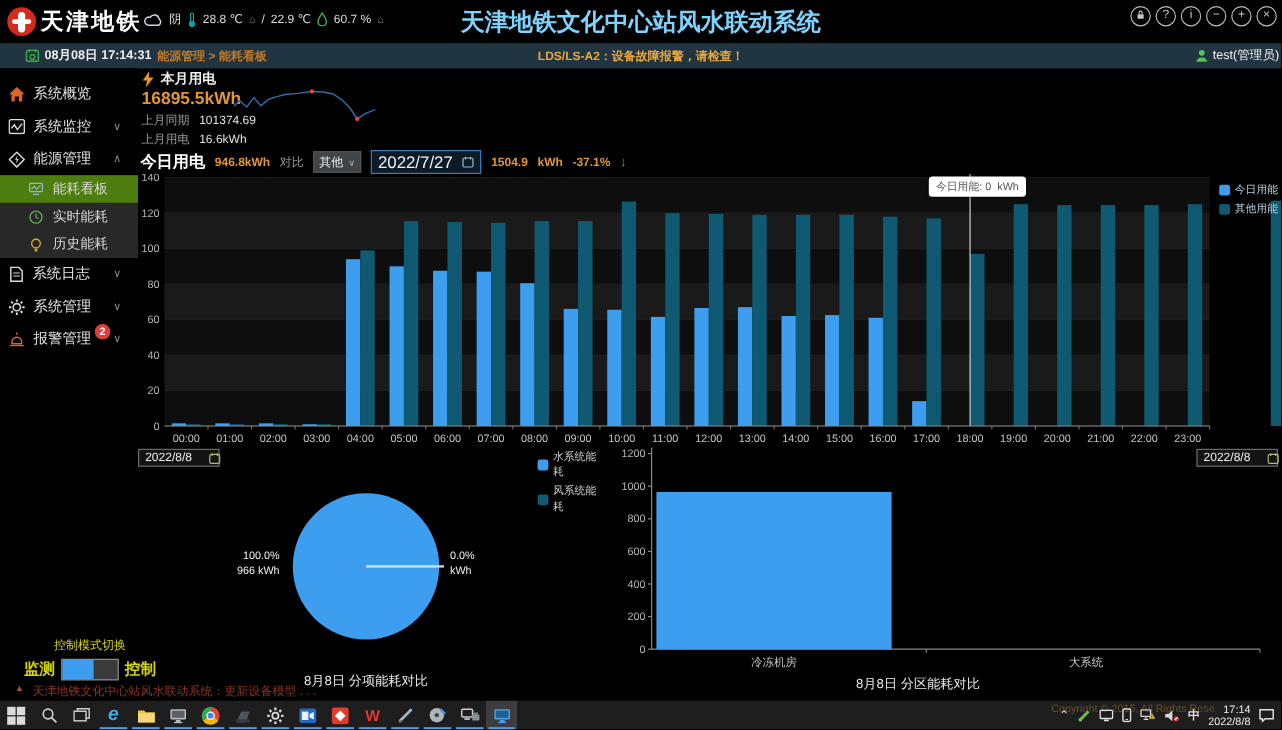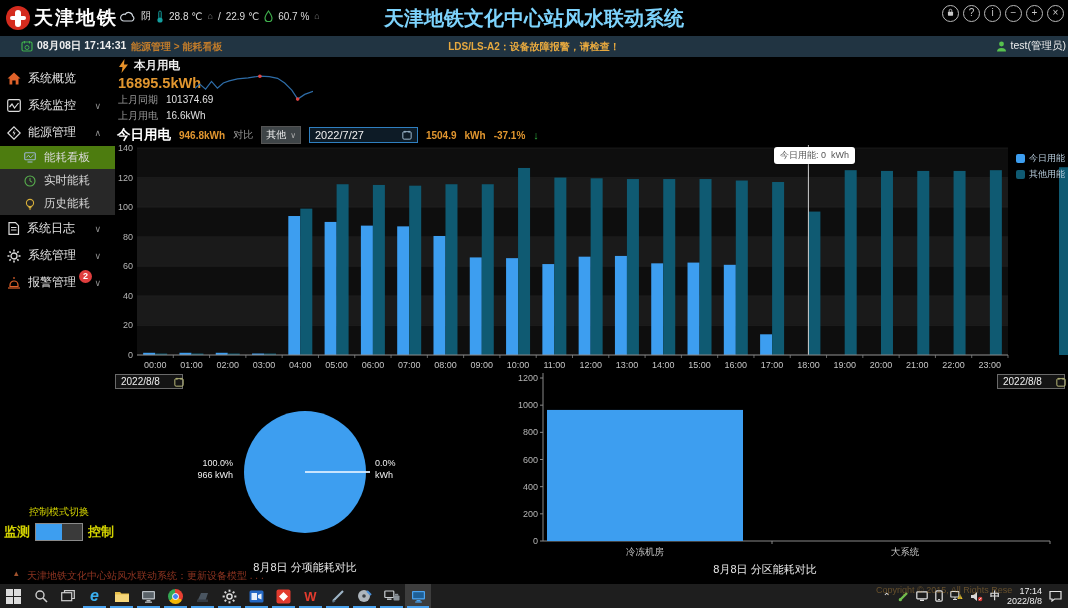--- a/index.html
+++ b/index.html
@@ -25,40 +25,40 @@
   .ib-user{position:absolute;right:2px;top:3px;font-size:10.5px;color:#eee;display:flex;gap:4px;align-items:center;}
   
   .sidebar{position:absolute;left:0;top:57px;width:115px;height:527px;background:#000;}
   .sb-item{height:27px;display:flex;align-items:center;gap:7px;padding-left:7px;font-size:12px;color:#e3e3e3;position:relative;}
   .sb-item .chev{position:absolute;right:14px;color:#8f8f8f;font-size:9px;}
   .submenu{background:#282828;}
   .sub-item{height:23px;display:flex;align-items:center;gap:8px;padding-left:24px;font-size:11.5px;color:#d8d8d8;}
   .sub-item.sel{background:#4d7c0f;}
   .badge{display:inline-block;min-width:13px;height:13px;border-radius:7px;background:#e03e3e;color:#fff;
     font-size:9px;font-weight:bold;text-align:center;line-height:13px;margin-left:-4px;margin-top:-12px;}
-  .ctrl-box{position:absolute;left:0px;top:448px;width:130px;color:#d4d400;}
+  .ctrl-box{position:absolute;left:0px;top:474px;width:130px;color:#d4d400;padding-left:16px;}
   .ctrl-title{font-size:10px;margin-left:29px;}
   .ctrl-row{display:flex;align-items:center;gap:5px;margin-top:4px;margin-left:4px;font-size:13px;font-weight:bold;}
   .toggle{width:46px;height:16px;border:1px solid #8a8a8a;background:#3a3a3a;display:flex;}
   .toggle .on{width:26px;height:16px;background:#3d9ef0;}
   
   .monthly{position:absolute;left:118px;top:58px;width:330px;height:70px;}
   .m-head{display:flex;align-items:center;gap:5px;font-size:11.5px;font-weight:bold;color:#f0f0f0;}
   .m-val{font-size:14.5px;font-weight:bold;color:#e1962f;margin-top:2px;}
   .m-row{font-size:10px;margin-top:2px;}
   .m-row .k{color:#9a9a9a;}
   .m-row .v{color:#e0e0e0;margin-left:8px;}
   #spark-svg{position:absolute;left:77px;top:0px;}
   
   .today-row{position:absolute;left:117px;top:126px;height:18px;display:flex;align-items:center;gap:8px;white-space:nowrap;}
   .t-title{font-size:13.5px;font-weight:bold;color:#fff;}
   .t-val{font-size:10px;font-weight:bold;color:#e1962f;}
   .t-cmp{font-size:10px;color:#9a9a9a;}
   .t-select{background:#3e4447;color:#eee;font-size:10px;padding:1px 4px;display:flex;gap:4px;align-items:center;border:1px solid #555;}
-  .t-date{border:1px solid #2f7fc0;background:#0d1b26;color:#f0f0f0;font-size:11px;padding:1px 5px;display:flex;gap:38px;align-items:center;}
+  .t-date{border:1px solid #2f7fc0;background:#0d1b26;color:#f0f0f0;font-size:14px;padding:1px 5px;display:flex;gap:8px;align-items:center;}
   .t-delta{font-size:10px;font-weight:bold;color:#e1962f;}
   .t-arrow{color:#2fae3f;font-size:11px;font-weight:bold;}
   
   .main-chart{position:absolute;left:115px;top:145px;width:953px;height:227px;}
   .legend{position:absolute;right:3px;top:7px;font-size:9px;color:#b9cede;}
   .legend .li{display:flex;align-items:center;gap:4px;margin-bottom:3px;}
   .sw{width:9px;height:9px;border-radius:2px;display:inline-block;}
   .sw.blue{background:#3d9ef0;} .sw.teal{background:#0f5a72;}
   .tooltip{position:absolute;left:659px;top:2px;background:#fff;border-radius:3px;color:#555;
     font-size:9px;padding:2px 6px;white-space:nowrap;box-shadow:0 0 3px rgba(0,0,0,.6);}
@@ -468,20 +468,30 @@
     <div class="date-input">
       <span>2022/8/8</span>
       <span>
           <svg width="10" height="10" viewBox="0 0 12 12">
             <rect x="1" y="2" width="10" height="9" rx="1.5" fill="none" stroke="#b8b87a" stroke-width="1.2"></rect>
             <line x1="3.5" y1="1" x2="3.5" y2="3.5" stroke="#b8b87a" stroke-width="1.2"></line>
             <line x1="8.5" y1="1" x2="8.5" y2="3.5" stroke="#b8b87a" stroke-width="1.2"></line>
           </svg>
         </span>
     </div>
+    <div class="pie-legend">
+      <div class="li">
+          <span class="sw blue"></span>
+          <span>水系统能耗</span>
+        </div>
+      <div class="li">
+          <span class="sw teal"></span>
+          <span>风系统能耗</span>
+        </div>
+    </div>
     <div class="pie-circle"></div>
     <div class="pie-divider"></div>
     <div class="pie-lbl left">
       <div>100.0%</div>
       <div>966 kWh</div>
     </div>
     <div class="pie-lbl right">
       <div>0.0%</div>
       <div>kWh</div>
     </div>

